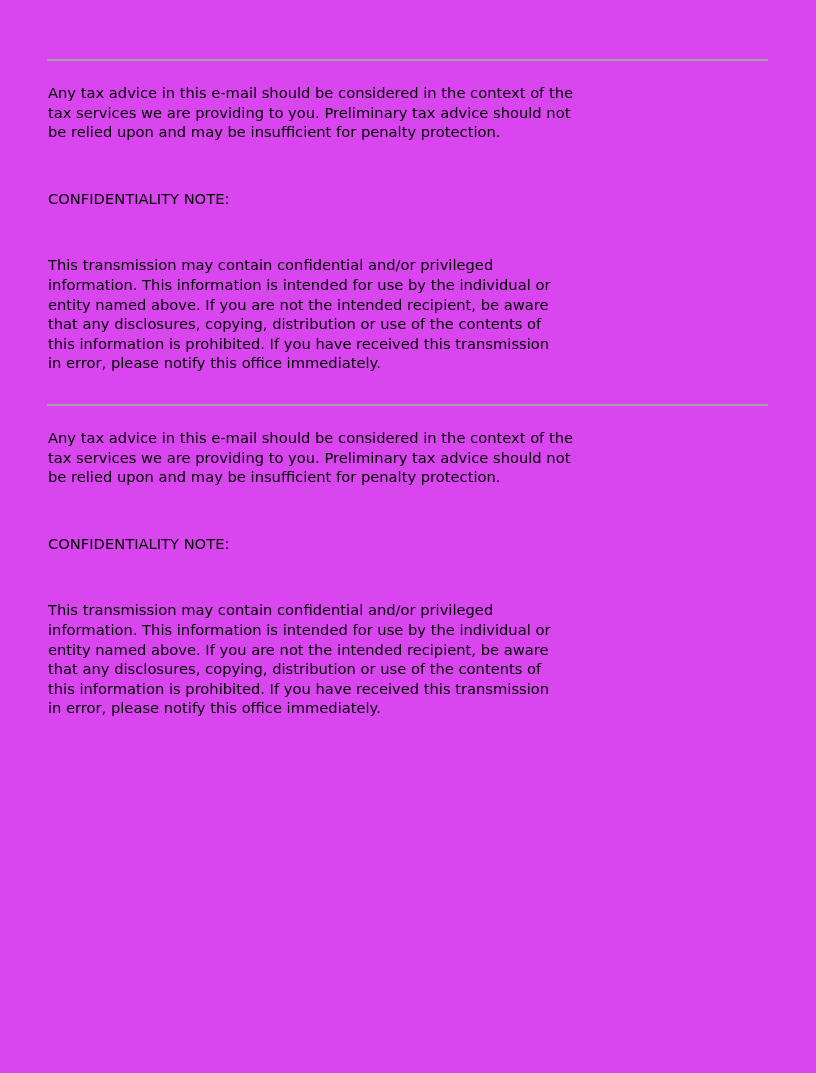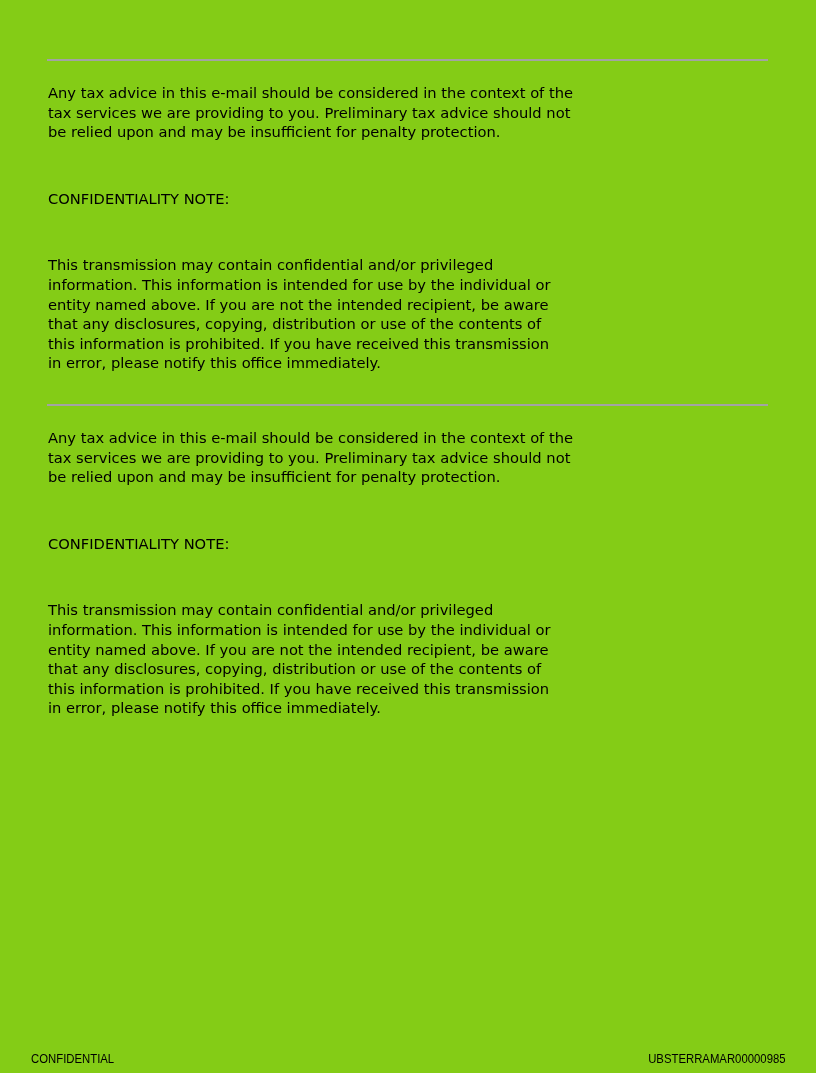--- a/index.html
+++ b/index.html
@@ -4,21 +4,21 @@
 <style>
   html, body {
     margin: 0;
     padding: 0;
     background: #ffffff;
   }
   .page {
     position: relative;
     width: 816px;
     height: 1073px;
-    background: #84cc16;
+    background: #d946ef;
     overflow: hidden;
     font-family: "DejaVu Sans", sans-serif;
     font-size: 14.7px;
     line-height: 19.6px;
     color: #000000;
   }
   .rule {
     border: none;
     border-top: 2px solid #a3a3a3;
     margin: 0 48px 0 47px;
@@ -92,18 +92,14 @@
         <span class="block lines">This transmission may contain confidential and/or privileged
 information. This information is intended for use by the individual or
 entity named above. If you are not the intended recipient, be aware
 that any disclosures, copying, distribution or use of the contents of
 this information is prohibited. If you have received this transmission
 in error, please notify this office immediately.</span>
       </p>
     </div>
   </section>
 
-  <div class="footer">
-    <span class="footer-left">CONFIDENTIAL</span>
-    <span class="footer-right">UBSTERRAMAR00000985</span>
-  </div>
 
 </div>
 
 </body></html>

